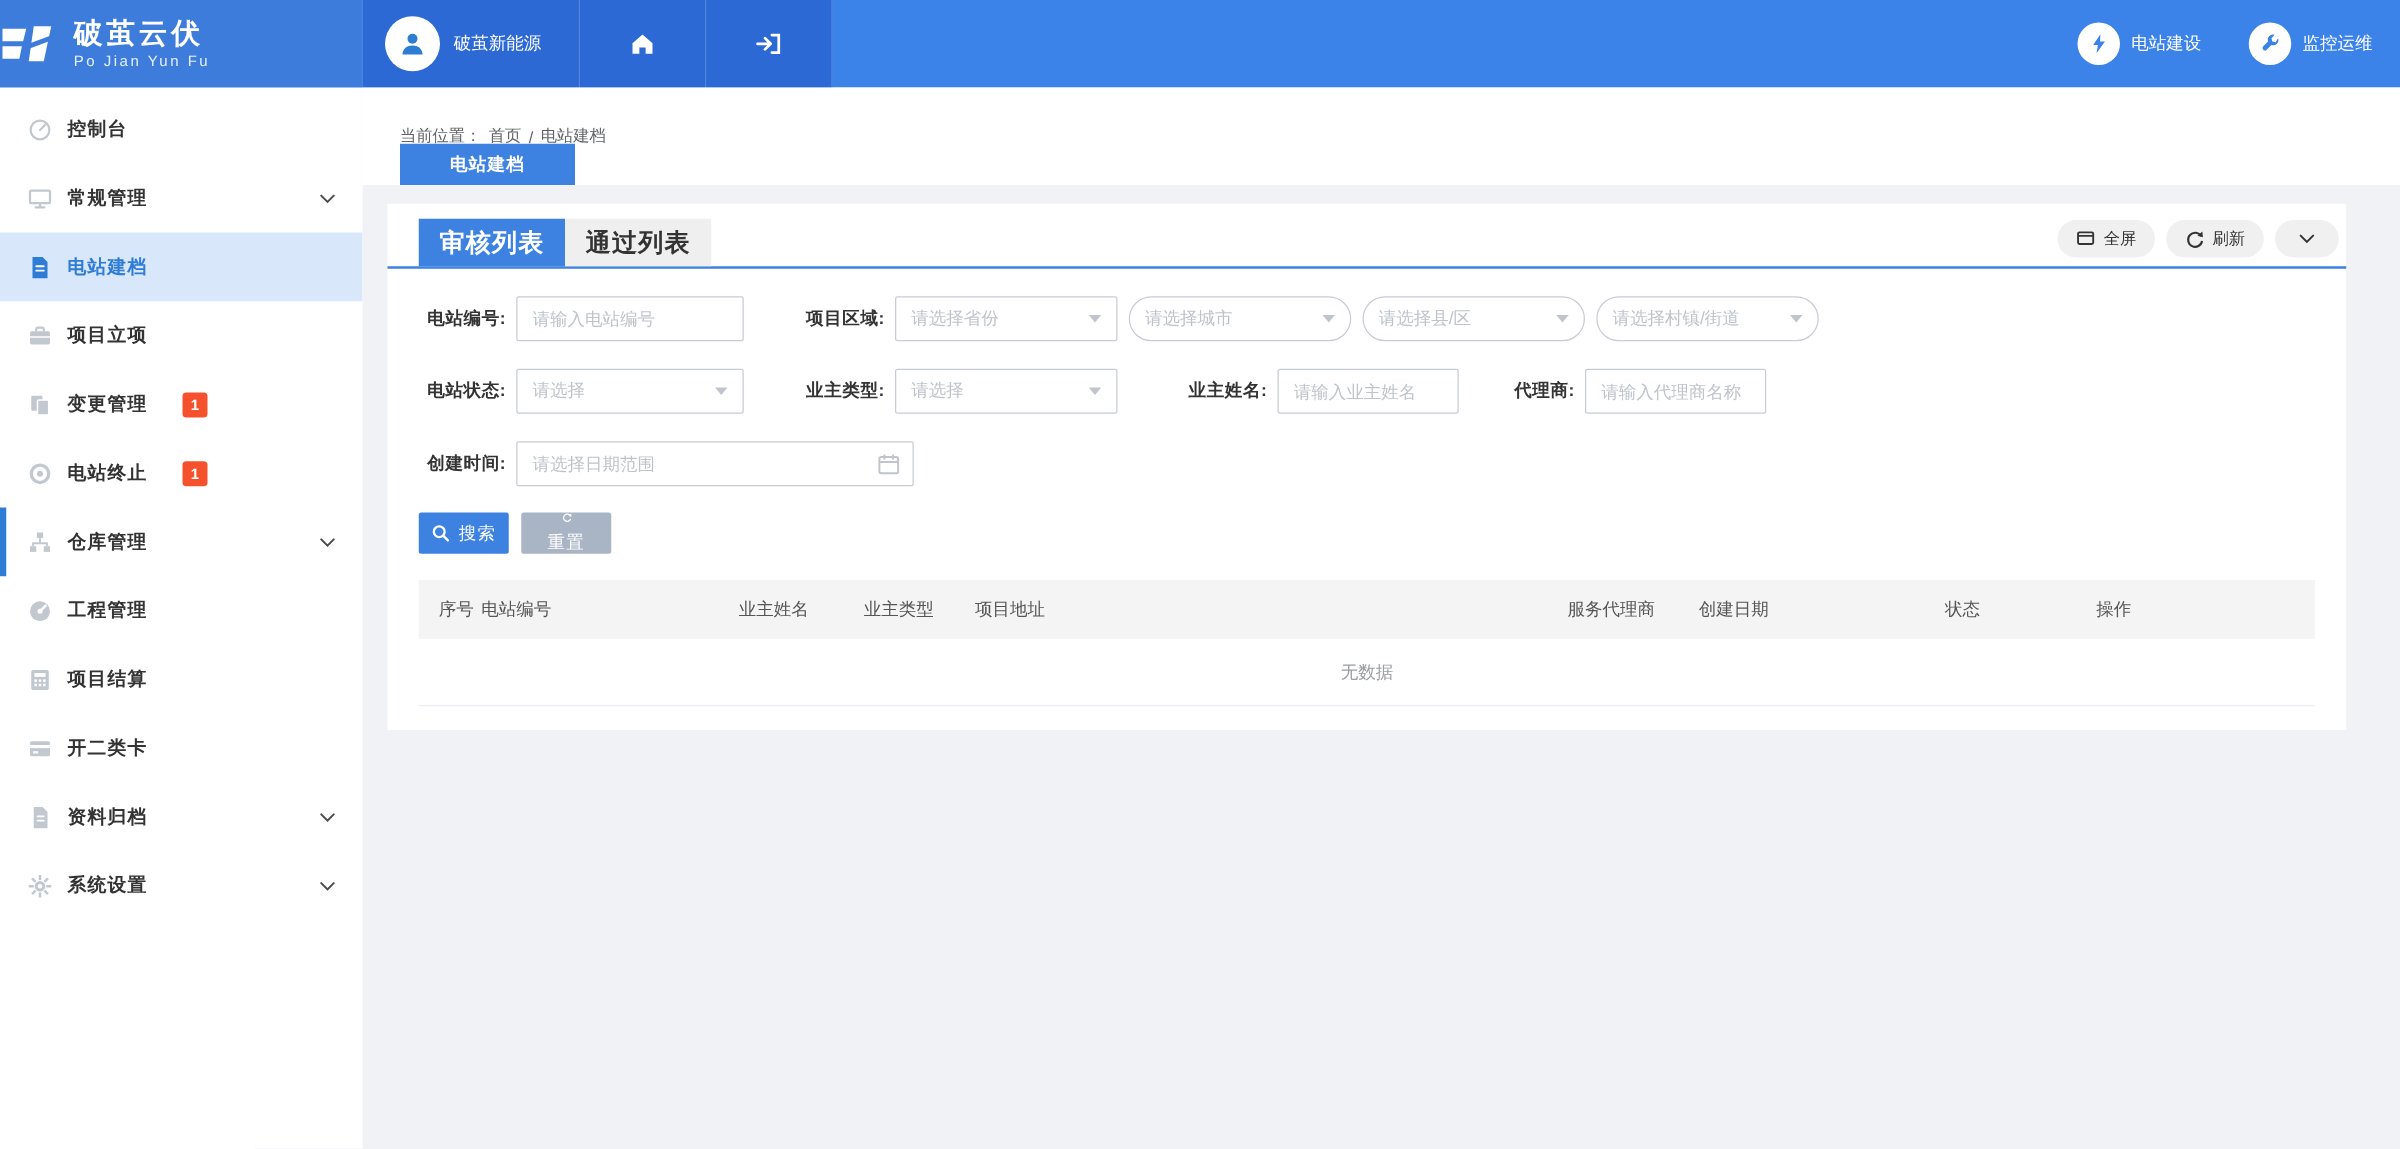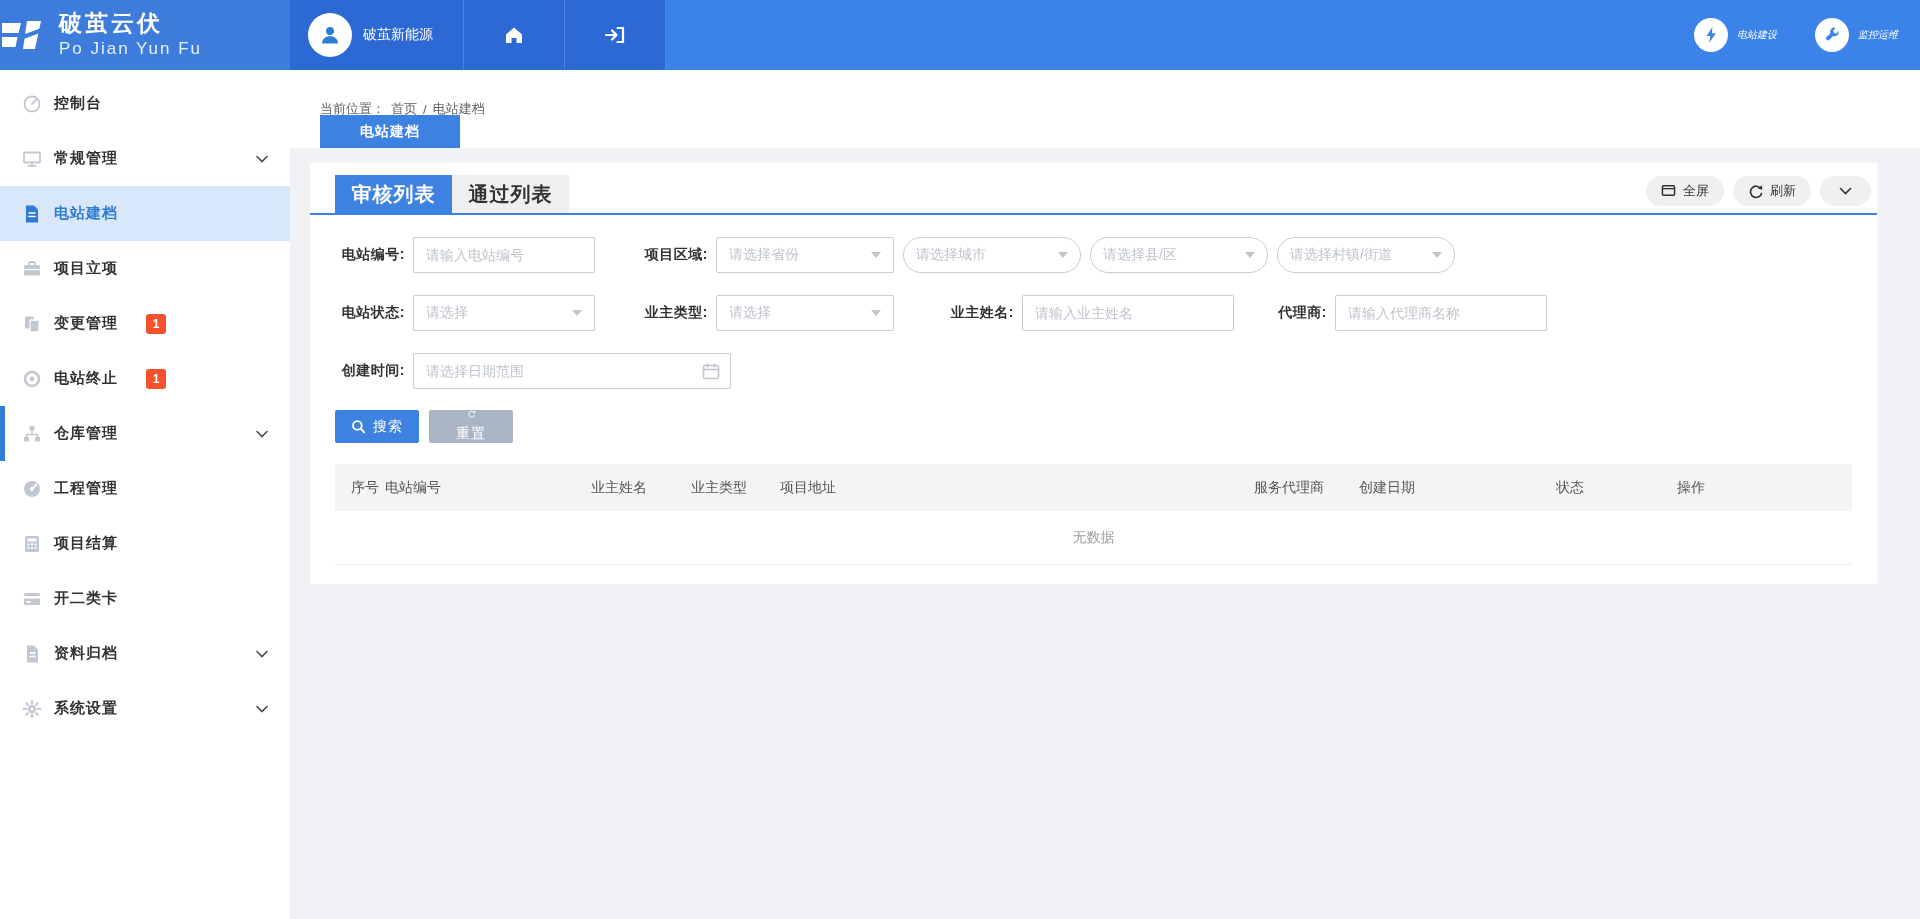--- a/index.html
+++ b/index.html
@@ -5,42 +5,42 @@
   * { margin:0; padding:0; box-sizing:border-box; }
   html,body { width:1920px; height:919px; }
   body { background:#F0F2F5; font-family:"Liberation Sans","DejaVu Sans",sans-serif; overflow:hidden; }
 
   .app { display:flex; width:1920px; height:919px; }
 
   
   .sidebar { flex:0 0 290px; width:290px; background:#fff; display:flex; flex-direction:column; }
   .logo { height:70px; background:#3D7CDB; display:flex; align-items:center; gap:13px; cursor:pointer; }
   .logo-text .logo-title { color:#fff; font-size:23px; font-weight:700; letter-spacing:3px; line-height:1; }
-  .logo-text .logo-sub { color:#E6EFFC; font-size:17px; letter-spacing:2px; margin-top:4px; }
+  .logo-text .logo-sub { color:#E6EFFC; font-size:12px; letter-spacing:2px; margin-top:4px; }
   .menu { flex:1; padding-top:6px; overflow:hidden; }
   .menu-item { position:relative; height:55px; display:flex; align-items:center; padding:0 22px 0 21px; cursor:pointer; }
   .mi-icon { width:22px; height:22px; color:#C2C8D0; margin-right:11px; display:flex; align-items:center; justify-content:center; flex:0 0 22px; }
   .mi-label { font-size:15px; font-weight:700; color:#333; letter-spacing:1px; }
   .menu-item.active { background:#D8E7F9; }
   .menu-item.active .mi-label, .menu-item.active .mi-icon { color:#2F7CD6; }
   .menu-item.bar::before { content:""; position:absolute; left:0; top:0; bottom:0; width:5px; background:#2F7CD6; }
   .chev { margin-left:auto; color:#4A4A4A; display:flex; }
   .badge { margin-left:28px; min-width:20px; height:20px; background:#F5512D; color:#fff; font-size:12px; font-weight:700; border-radius:3px; display:flex; align-items:center; justify-content:center; padding:0 5px; }
 
   
   .main { flex:1; display:flex; flex-direction:column; min-width:0; }
 
   .topbar { flex:0 0 70px; height:70px; background:#3B82E9; display:flex; align-items:stretch; color:#fff; }
   .seg { display:flex; align-items:center; background:#2D69D4; border-right:1px solid rgba(255,255,255,.18); cursor:pointer; }
   .seg-user { padding:0 30px 0 18px; gap:11px; }
   .seg-user span { font-size:14px; }
   .avatar { width:44px; height:44px; border-radius:50%; background:#fff; display:flex; align-items:center; justify-content:center; }
   .seg-icon { width:101px; justify-content:center; }
   .topbar-rest { flex:1; display:flex; align-items:center; justify-content:flex-end; gap:38px; padding-right:22px; }
-  .top-link { display:flex; align-items:center; gap:9px; font-size:10px; cursor:pointer;font-style:italic; }
+  .top-link { display:flex; align-items:center; gap:9px; font-size:14px; cursor:pointer; }
   .icon-circle { width:34px; height:34px; background:#fff; border-radius:50%; display:flex; align-items:center; justify-content:center; }
 
   .page-head { flex:0 0 78px; height:78px; background:#fff; position:relative; padding-left:30px; }
   .breadcrumb { padding-top:14px; font-size:13px; color:#606266; display:flex; gap:6px; align-items:center;margin-top:16px; }
   .breadcrumb .bc-link { cursor:pointer; }
   .page-tab { position:absolute; left:30px; bottom:0; width:140px; height:33px; background:#3D82E0; color:#fff; font-size:14px; font-weight:700; letter-spacing:1px; display:flex; align-items:center; justify-content:center; cursor:pointer; }
 
   .content { flex:1; padding:15px 43px 0 20px; }
   .card { background:#fff; }
   .card-tabs { position:relative; display:flex; padding:12px 25px 0; border-bottom:2px solid #3D82E0; }
@@ -53,27 +53,27 @@
   .card-body { padding:0 25px 19px; }
   .f-row { display:flex; align-items:center; margin-top:22px; }
   .f-label { font-size:14px; font-weight:700; color:#333; text-align:right; flex:0 0 auto; letter-spacing:.5px; }
   .w70 { width:70px; } .w75 { width:75px; } .w60 { width:60px; }
   .ml38 { margin-left:38px; } .ml45 { margin-left:45px; } .ml33 { margin-left:33px; }
   .f-input { height:36px; border:1px solid #C8CCD4; border-radius:2px; padding:0 12px; font-size:14px; color:#333; margin-left:8px; outline:none; background:#fff; font-family:inherit; }
   .f-input::placeholder { color:#BFC4CC; }
   .f-select { height:36px; border:1px solid #C8CCD4; border-radius:2px; margin-left:8px; display:flex; align-items:center; justify-content:space-between; padding:0 12px; font-size:14px; color:#BFC4CC; cursor:pointer; background:#fff; }
   .f-select + .f-select { margin-left:9px;border-radius:18px; }
   .caret { width:0; height:0; border-left:5px solid transparent; border-right:5px solid transparent; border-top:6px solid #C0C4CC; }
-  .cw182 { width:182px; } .cw178 { width:178px; } .cw175 { width:212px; }
+  .cw182 { width:182px; } .cw178 { width:178px; } .cw175 { width:145px; }
   .date-wrap { position:relative; margin-left:8px; }
   .date-wrap .f-input { margin-left:0; width:318px; padding-right:36px; }
   .date-wrap svg { position:absolute; right:11px; top:9px; }
 
   .btn-row { margin-top:21px; display:flex; gap:10px; }
-  .btn { height:33px; width:84px; border:none; border-radius:2px; color:#fff; font-size:14px; display:flex; align-items:center; justify-content:center; gap:7px; cursor:pointer; font-family:inherit; letter-spacing:1px; }
+  .btn { height:33px; width:72px; border:none; border-radius:2px; color:#fff; font-size:14px; display:flex; align-items:center; justify-content:center; gap:7px; cursor:pointer; font-family:inherit; letter-spacing:1px; }
   .btn-search { background:#3D82E0; }
   .btn-reset { background:#A9B5C5;flex-direction:column; }
 
   .table { margin-top:21px; }
   .t-head { display:grid; grid-template-columns:34px 206px 100px 89px 474px 105px 197px 121px 1fr; align-items:center; height:47px; background:#F4F4F5; padding-left:16px; font-size:14px; color:#555; }
   .t-empty { height:54px; display:flex; align-items:center; justify-content:center; color:#9A9DA3; font-size:14px; border-bottom:1px solid #EBEEF5; }
 </style>
 </head>
 <body>
 

